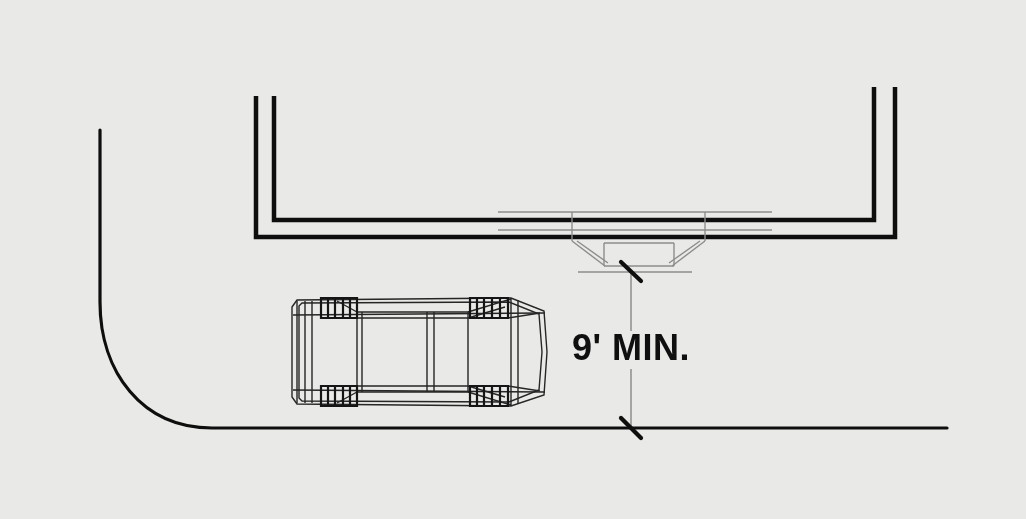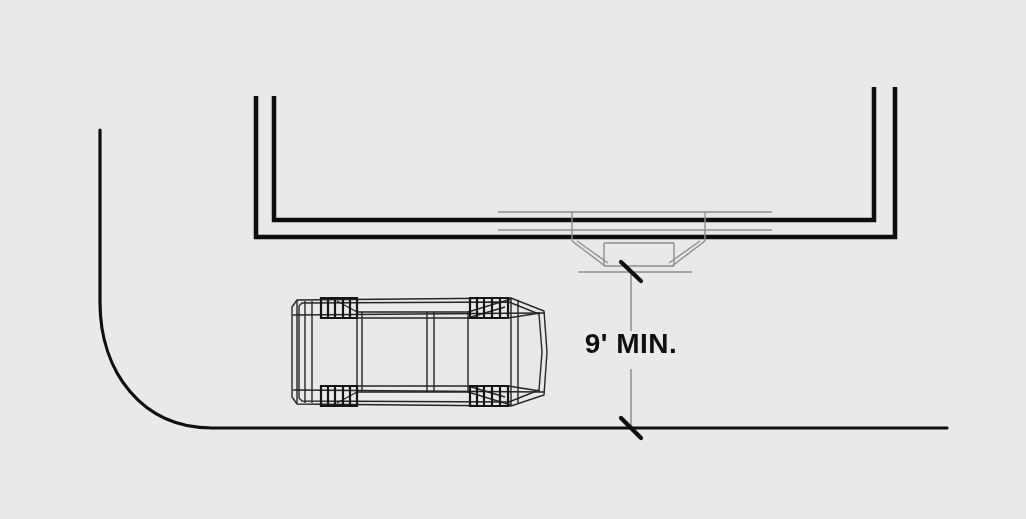--- a/index.html
+++ b/index.html
@@ -19,21 +19,21 @@
   }
   .canvas svg{position:absolute;left:0;top:0;}
   .ink{stroke:var(--ink);fill:none;}
   .thin{stroke:var(--thin);fill:none;}
   .car{stroke:var(--car);fill:none;}
   .wheel{stroke:#151515;fill:none;}
   .dim-label{
     position:absolute;
     left:631px;top:330px;
     transform:translateX(-50%);
-    font-size:28px;
+    font-size:36px;
     font-weight:bold;
     line-height:1;
     letter-spacing:0.5px;
     color:var(--label);
     white-space:nowrap;
   }
 </style>
 </head>
 <body>
 

